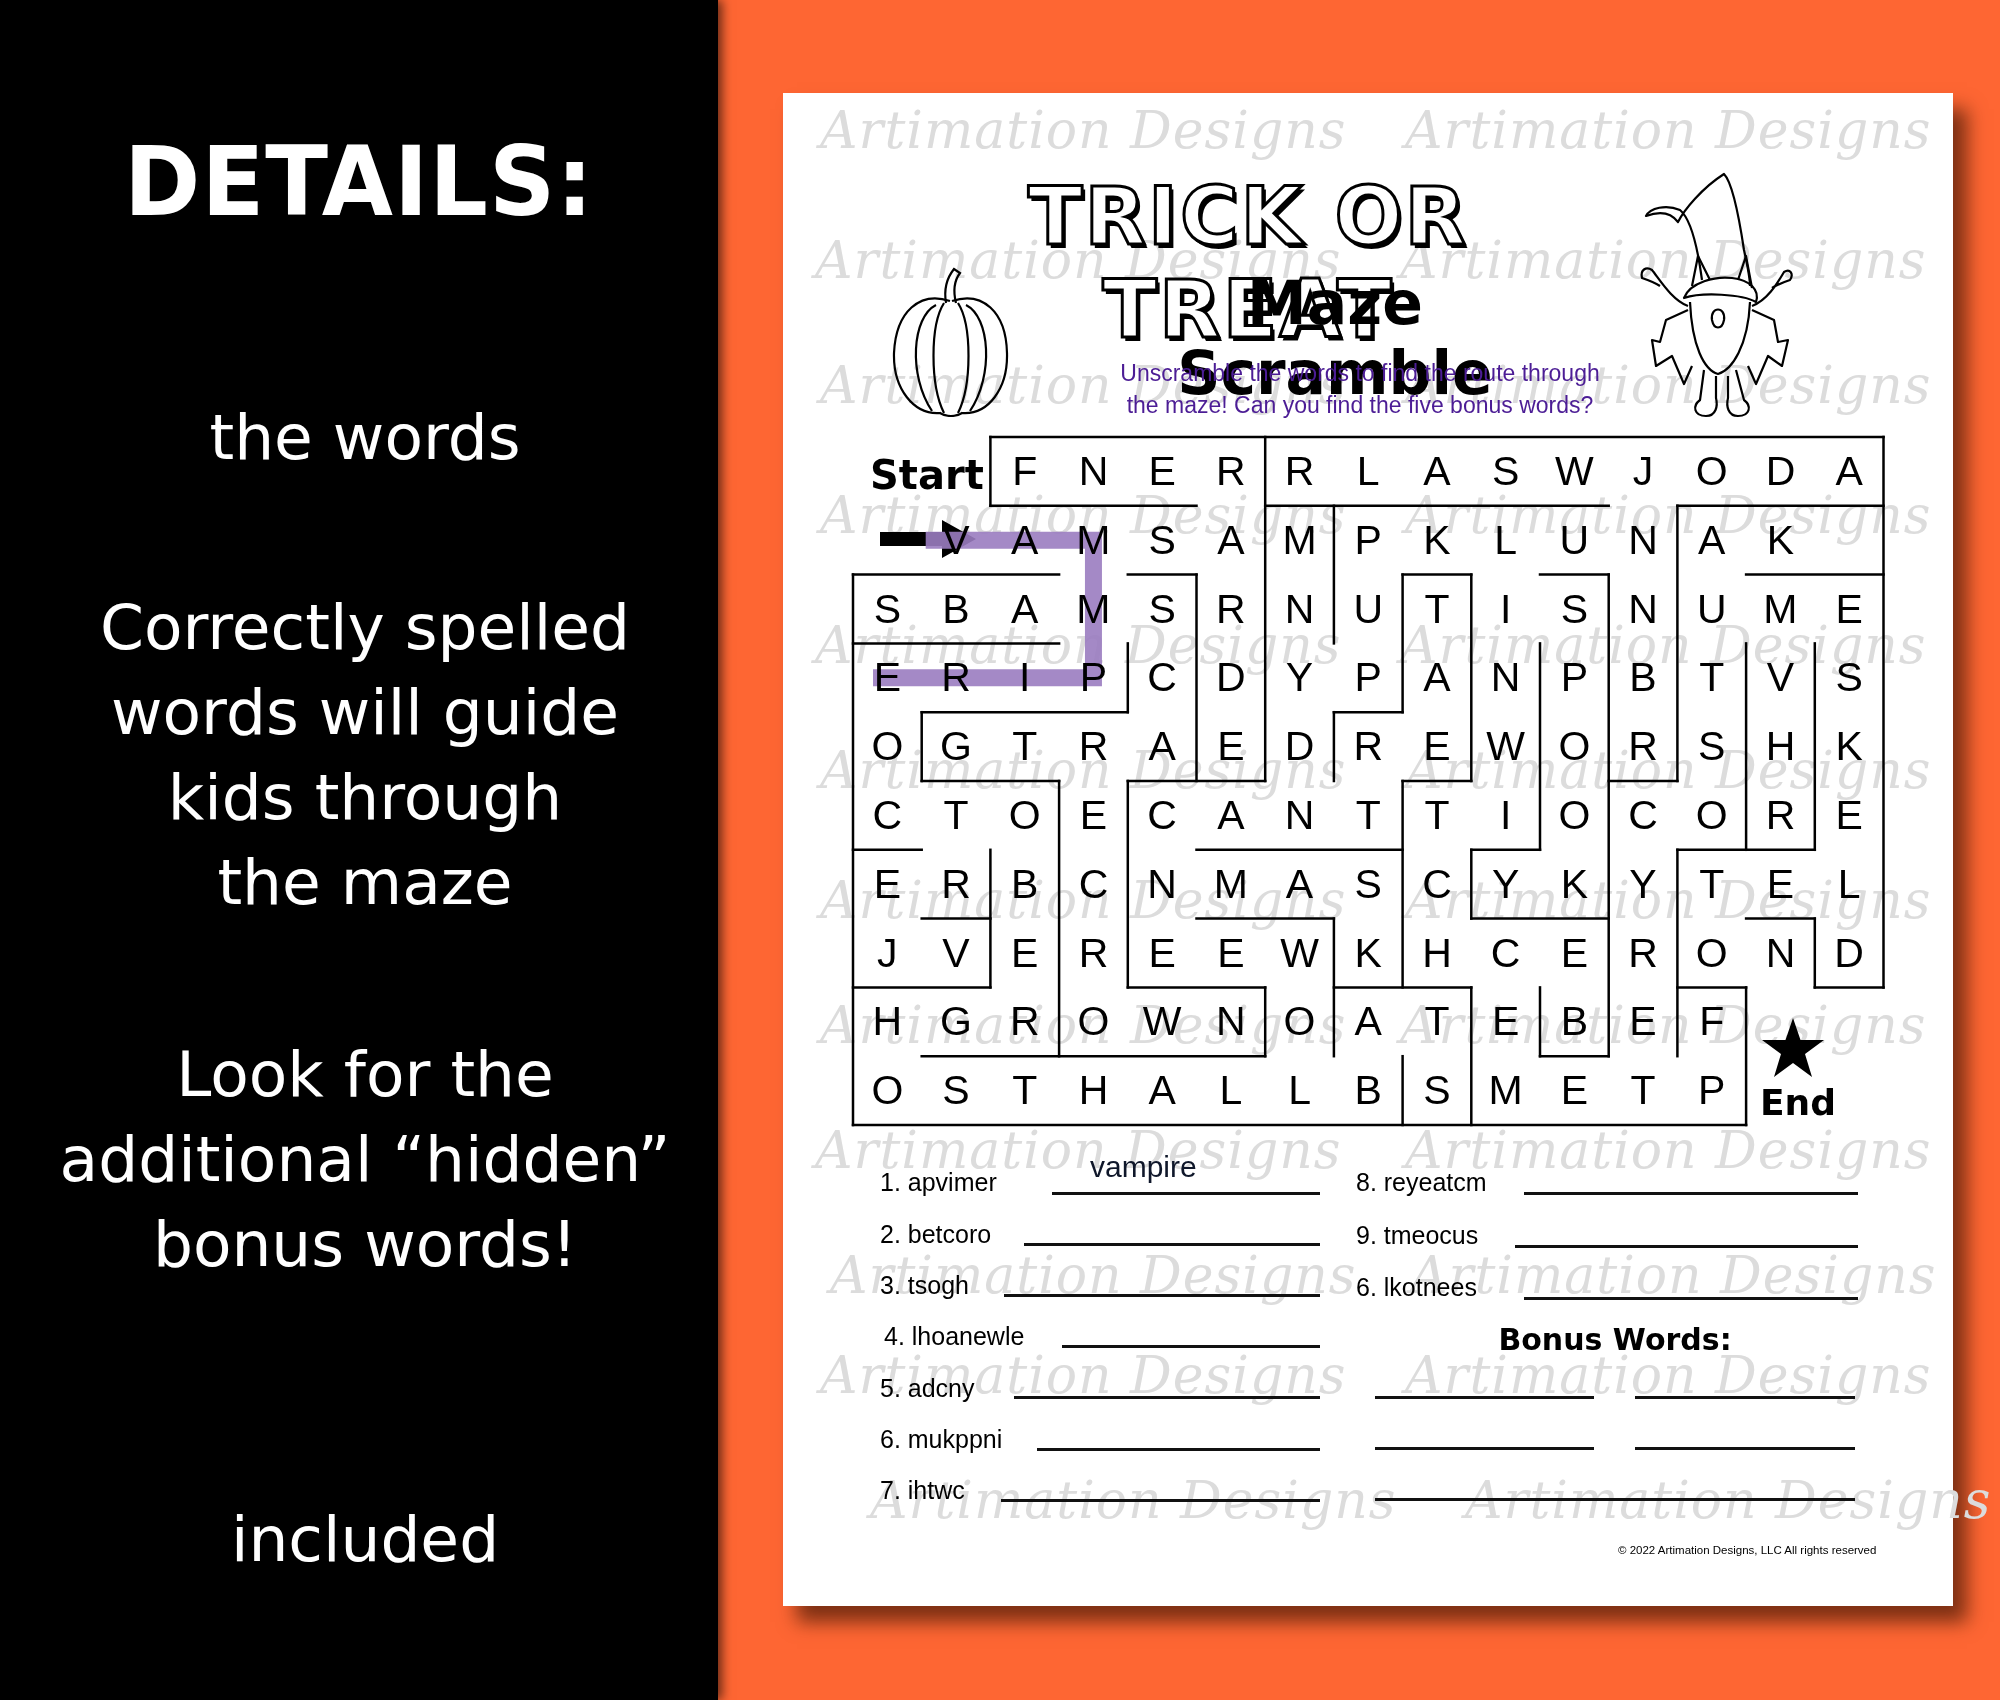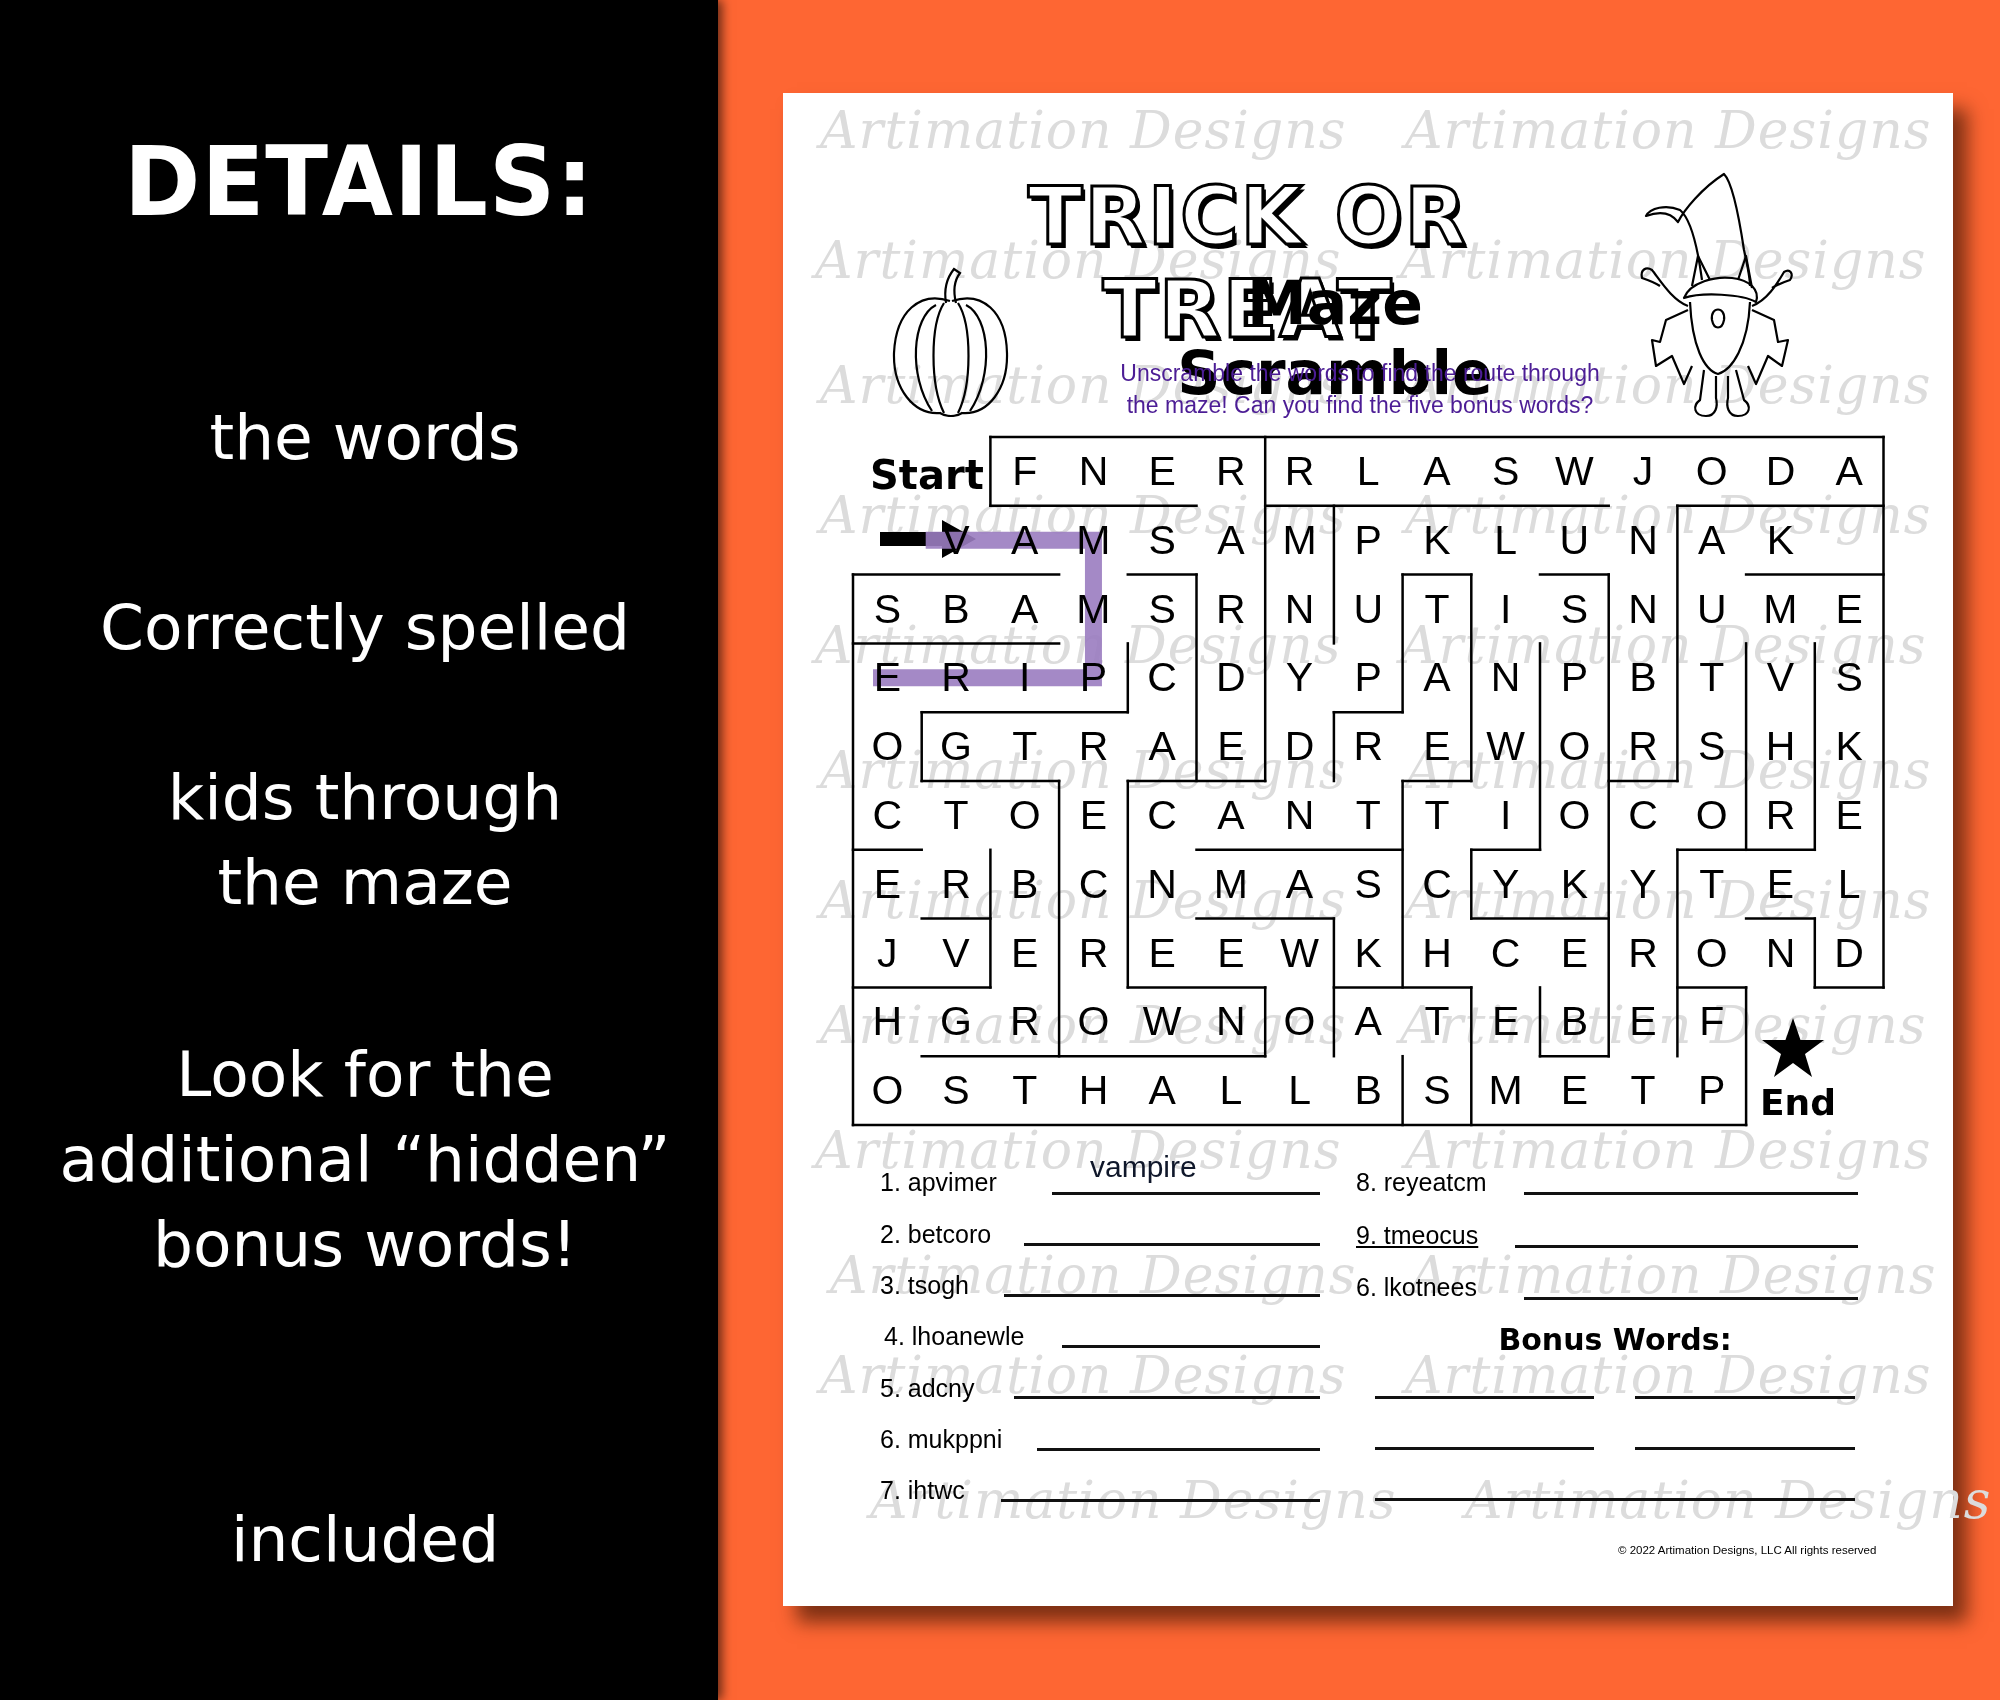--- a/index.html
+++ b/index.html
@@ -22,20 +22,21 @@
   .bonus-title { position:absolute; left:1490px; top:1322px; width:250px; text-align:center; font-family:"DejaVu Sans", sans-serif; font-weight:bold; font-size:30px; color:#000; }
   .copyright { position:absolute; left:1618px; top:1544px; font-size:11.5px; color:#000; white-space:nowrap; }
 </style>
 </head>
 <body>
 
 <div class="left-panel">
   <div class="details-title">DETAILS:</div>
   <div class="left-line" style="top:395px;">the words</div>
   <div class="left-line" style="top:585px;">Correctly spelled</div>
+  <div class="left-line" style="top:670px;">words will guide</div>
   <div class="left-line" style="top:755px;">kids through</div>
   <div class="left-line" style="top:840px;">the maze</div>
   <div class="left-line" style="top:1032px;">Look for the</div>
   <div class="left-line" style="top:1117px;">additional “hidden”</div>
   <div class="left-line" style="top:1202px;">bonus words!</div>
   <div class="left-line" style="top:1497px;">included</div>
 </div>
 
 <div class="sheet"></div>
 
@@ -336,21 +337,21 @@
 
   <div class="word" style="left:880px;top:1425px;">6. mukppni</div>
   <div class="answer-line" style="left:1037px;top:1448px;width:283px;"></div>
 
   <div class="word" style="left:880px;top:1476px;">7. ihtwc</div>
   <div class="answer-line" style="left:1001px;top:1499px;width:319px;"></div>
 
   <div class="word" style="left:1356px;top:1168px;">8. reyeatcm</div>
   <div class="answer-line" style="left:1524px;top:1192px;width:334px;"></div>
 
-  <div class="word" style="left:1356px;top:1221px;text-decoration:underline;">9. tmeocus</div>
+  <div class="word" style="left:1356px;top:1221px;">9. tmeocus</div>
   <div class="answer-line" style="left:1515px;top:1245px;width:343px;"></div>
 
   <div class="word" style="left:1356px;top:1273px;">6. lkotnees</div>
   <div class="answer-line" style="left:1524px;top:1297px;width:334px;"></div>
 </div>
 
 <div class="bonus-title">Bonus Words:</div>
 <div class="answer-line" style="left:1375px;top:1396px;width:219px;"></div>
 <div class="answer-line" style="left:1635px;top:1396px;width:220px;"></div>
 <div class="answer-line" style="left:1375px;top:1447px;width:219px;"></div>

